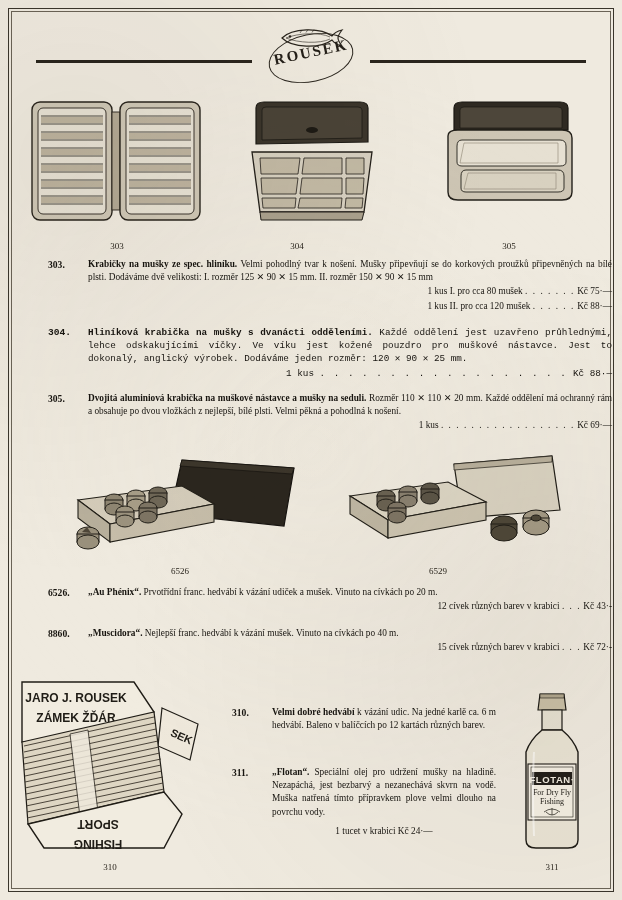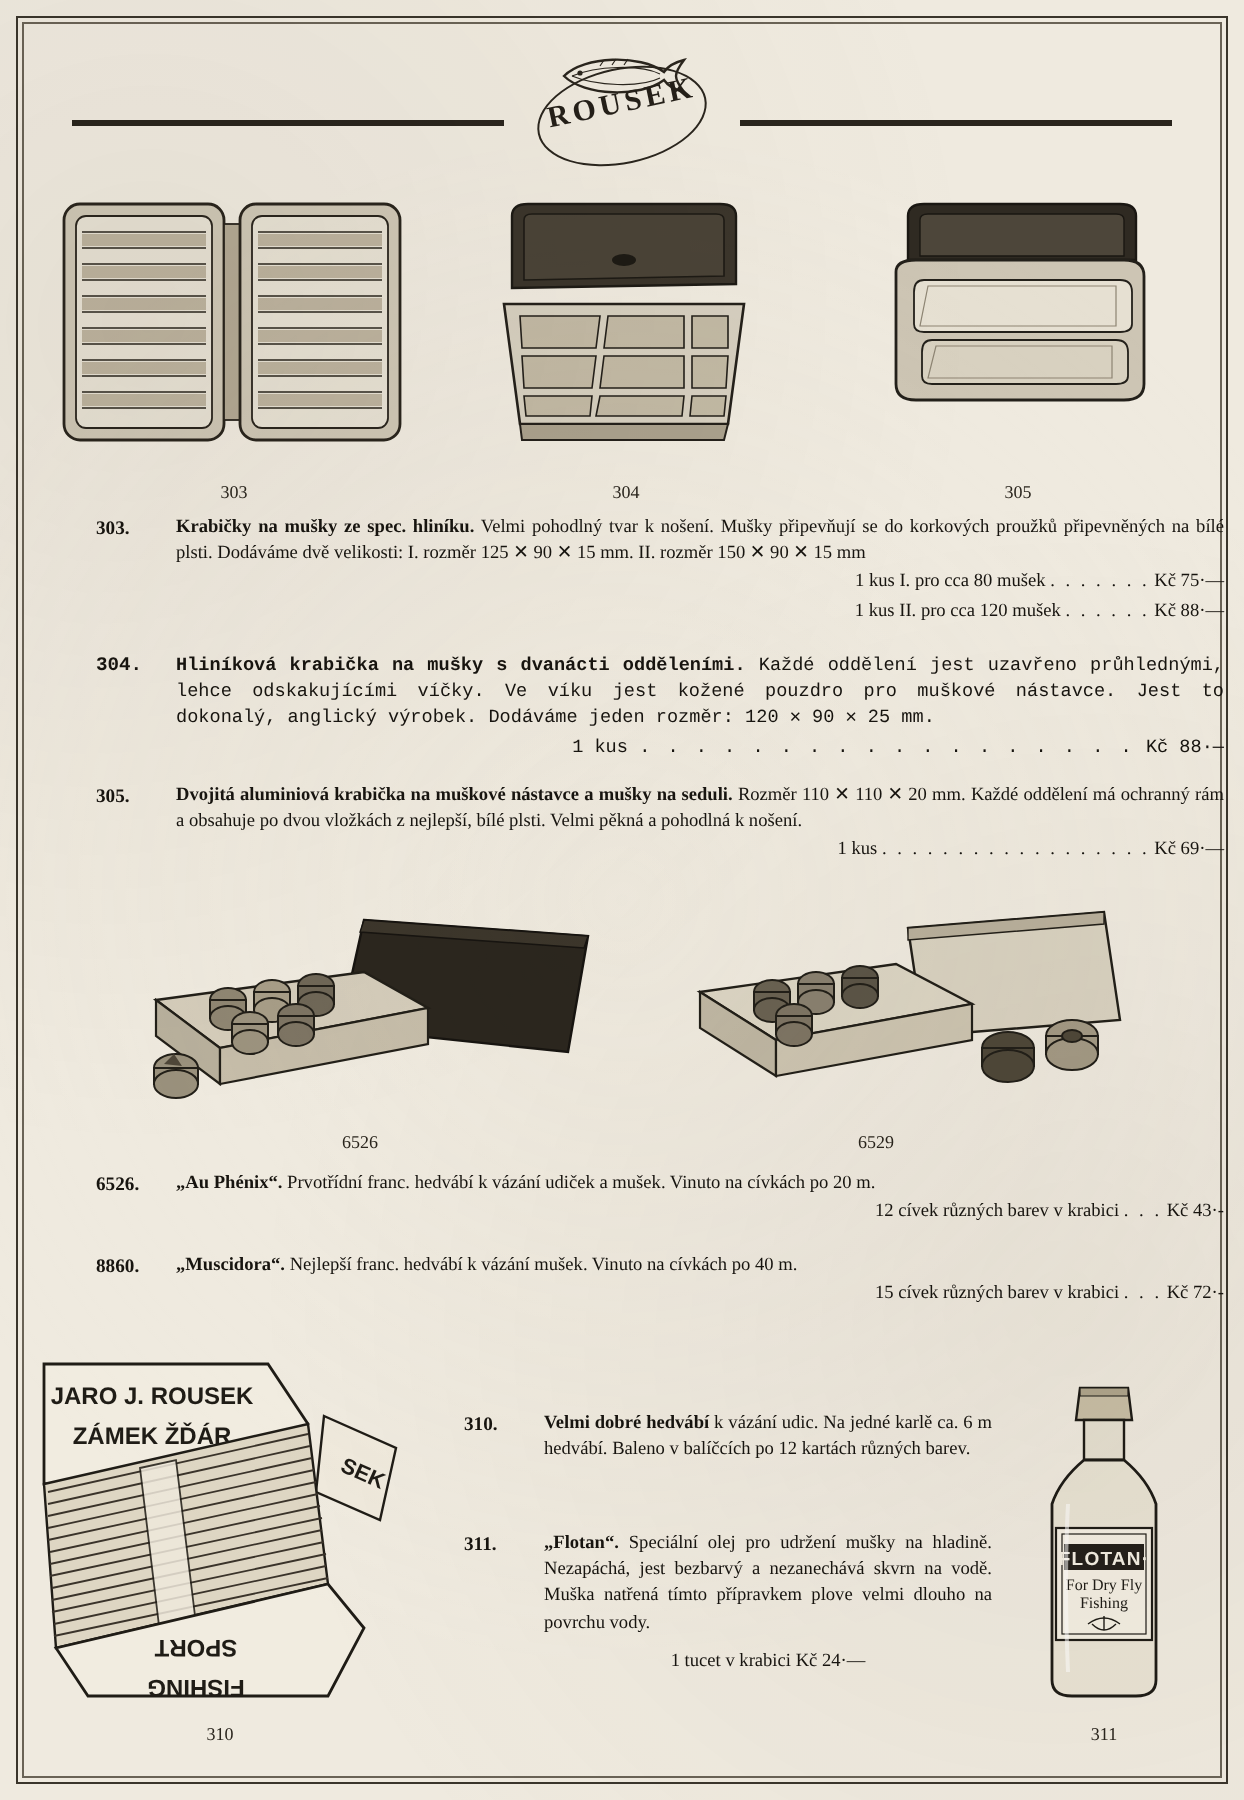--- a/index.html
+++ b/index.html
@@ -251,21 +251,21 @@
         <path d="M54 82 L94 82 L94 98 L52 98 Z"></path>
         <path d="M98 82 L116 82 L115 98 L98 98 Z"></path>
         <path d="M14 102 L48 102 L47 112 L15 112 Z"></path>
         <path d="M52 102 L94 102 L93 112 L50 112 Z"></path>
         <path d="M98 102 L115 102 L114 112 L97 112 Z"></path>
       </g>
 
       <path d="M12 116 L116 116 L114 124 L13 124 Z" fill="#aaa18d" stroke="#24201a" stroke-width="1"></path>
     </svg>
   </div>
-  <div class="caption" style="left:268px; top:241px; width:90px;">304</div>
+  <div class="caption" style="left:252px; top:241px; width:90px;">304</div>
 
   <div class="ill" style="left:440px; top:96px;">
     <svg width="140" height="140" viewBox="0 0 140 140">
 
       <path d="M14 34 L14 12 Q14 6 22 6 L120 6 Q128 6 128 12 L128 34 Z" fill="#2f2a22" stroke="#1a1712" stroke-width="1.2"></path>
       <path d="M20 32 L20 14 Q20 11 24 11 L118 11 Q122 11 122 14 L122 32 Z" fill="#4d463a" stroke="#1a1712" stroke-width="0.7"></path>
 
       <path d="M8 40 Q8 34 18 34 L122 34 Q132 34 132 42 L132 96 Q132 104 122 104 L18 104 Q8 104 8 96 Z" fill="#cdc5b4" stroke="#23201a" stroke-width="1.4"></path>
 
       <path d="M22 44 L120 44 Q126 44 126 50 L126 66 Q126 70 120 70 L22 70 Q17 70 17 66 L17 50 Q17 44 22 44 Z" fill="#e6e0d2" stroke="#23201a" stroke-width="0.9"></path>

